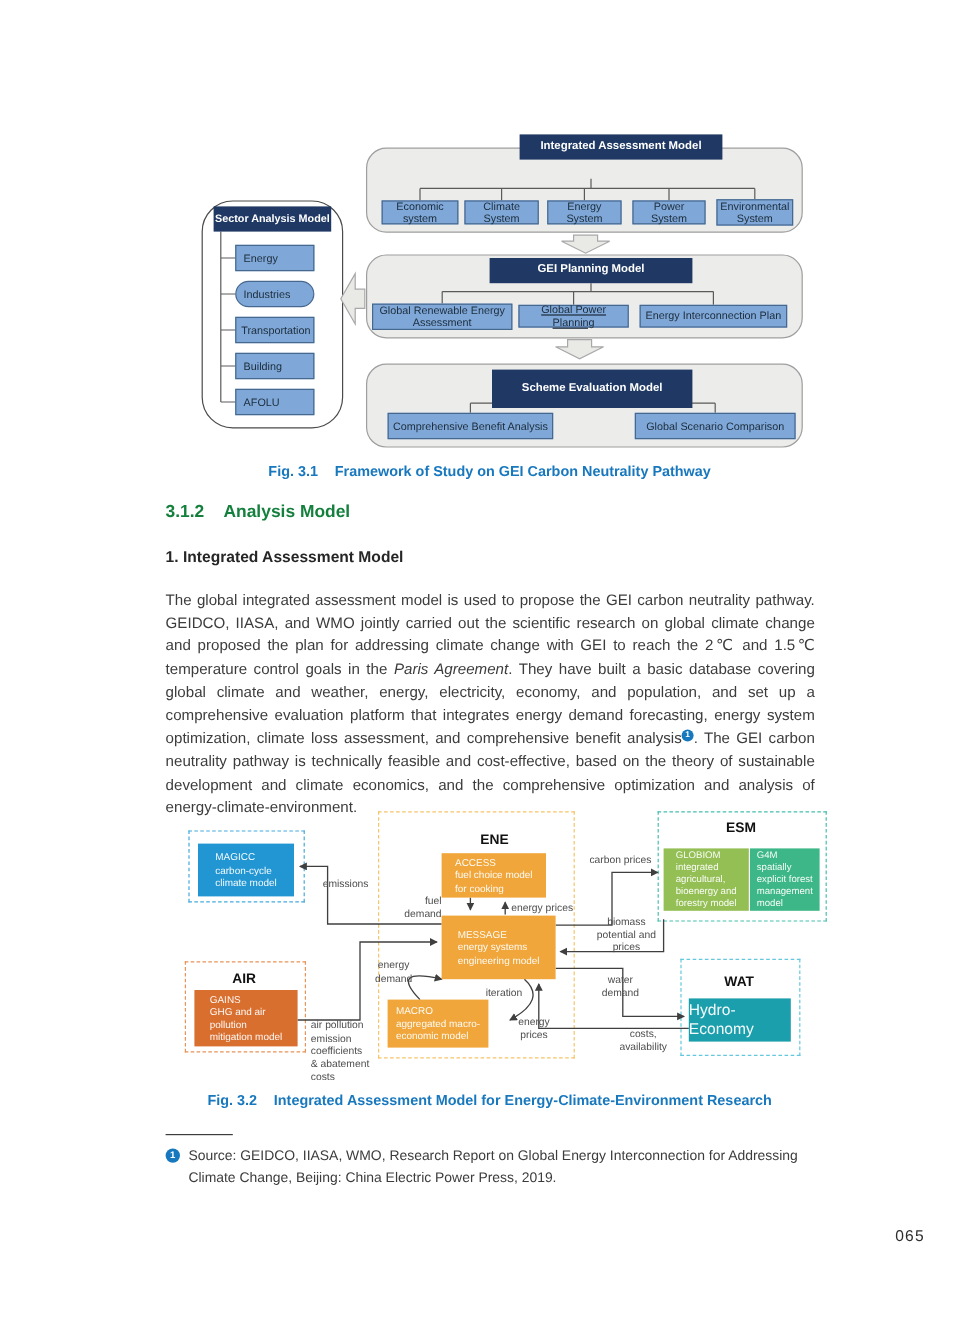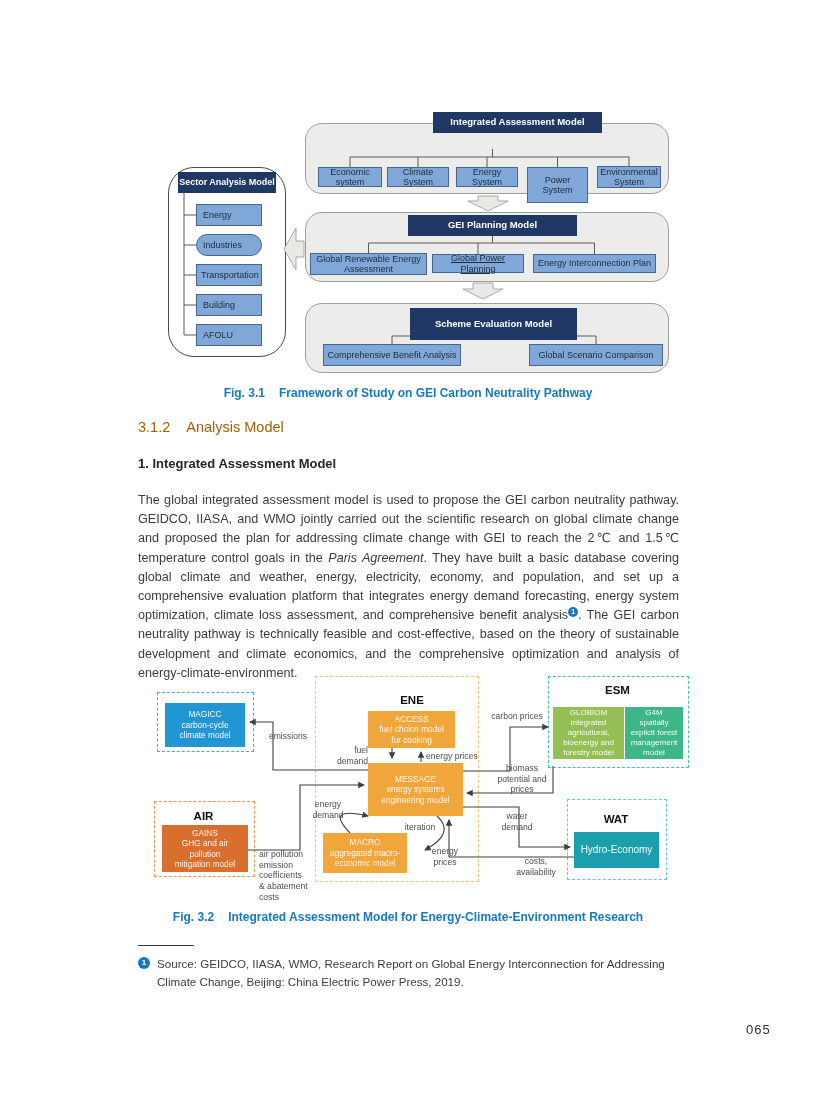--- a/index.html
+++ b/index.html
@@ -10,33 +10,33 @@
   .panel{position:absolute;background:#ffffff;border:1.5px solid #4a4a4a;border-radius:26px;z-index:1;}
   .hdr{position:absolute;background:#1f3864;color:#ffffff;font-weight:bold;font-size:9.5px;
        display:flex;align-items:center;justify-content:center;text-align:center;z-index:3;line-height:1.1;}
   .cbox{position:absolute;background:#7fa8d8;border:1px solid #46688f;color:#1c2b3a;font-size:9px;
         display:flex;align-items:center;justify-content:center;text-align:center;line-height:1.12;z-index:3;padding:1px 2px;box-sizing:border-box;}
   .svglayer{position:absolute;left:0;top:0;z-index:2;}
   
   .caption{position:absolute;left:138px;width:540px;text-align:center;color:#1878be;
            font-size:12px;font-weight:bold;}
   .caption .cap-gap{display:inline-block;width:14px;}
-  .h2{position:absolute;left:138px;font-size:14.5px;font-weight:normal;color:#a16207;}
+  .h2{position:absolute;left:138px;font-size:14.5px;font-weight:bold;color:#15803d;}
   .h2 .num{margin-right:16px;}
   .h3{position:absolute;left:138px;font-size:13px;font-weight:bold;color:#262626;}
   .body-par{position:absolute;left:138px;width:541px;font-size:12.6px;line-height:19.2px;
             text-align:justify;color:#3c3c3c;}
   .body-par .ital{font-style:italic;}
   .supmark{display:inline-flex;align-items:center;justify-content:center;width:10px;height:10px;
            border-radius:50%;background:#1878be;color:#fff;font-size:7px;font-weight:bold;
            vertical-align:super;line-height:10px;}
   
   .dash{position:absolute;border:1.5px dashed;z-index:1;background:transparent;}
   .glabel{position:absolute;z-index:3;font-size:11.5px;font-weight:bold;color:#111;text-align:center;}
-  .fbox{position:absolute;z-index:3;display:flex;align-items:center;justify-content:center;text-align:center;
+  .fbox{position:absolute;z-index:3;display:flex;align-items:center;justify-content:center;text-align:left;
         color:rgba(255,255,255,0.95);font-size:8.3px;line-height:1.25;white-space:pre-line;}
   .flabel{position:absolute;z-index:3;font-size:8.6px;color:#4d4d4d;line-height:1.25;white-space:pre-line;
           text-align:center;}
   
   .footrule{position:absolute;left:138px;width:56px;height:1px;background:#3c3c3c;}
   .footnote{position:absolute;left:138px;width:545px;font-size:11.6px;line-height:17.5px;color:#3c3c3c;
             padding-left:19px;box-sizing:border-box;}
   .fnmark{position:absolute;left:0;top:2px;width:12px;height:12px;border-radius:50%;background:#1878be;
           color:#fff;font-size:8px;font-weight:bold;display:flex;align-items:center;justify-content:center;}
   .pagenum{position:absolute;left:746px;top:1022px;font-size:13px;color:#2e2e2e;letter-spacing:1px;}
@@ -68,21 +68,21 @@
     </svg>
 
     <div class="hdr" style="left:408px;top:112px;width:169px;height:21px;margin-left:25px;">Integrated Assessment Model</div>
     <div class="hdr" style="left:408px;top:215px;width:169px;height:21px;">GEI Planning Model</div>
     <div class="hdr" style="left:410px;top:308px;width:167px;height:32px;">Scheme Evaluation Model</div>
     <div class="hdr" style="left:178px;top:172px;width:98px;height:21px;font-size:9px;">Sector Analysis Model</div>
 
     <div class="cbox" style="left:318px;top:167px;width:64px;height:20px;">Economic system</div>
     <div class="cbox" style="left:387px;top:167px;width:62px;height:20px;">Climate System</div>
     <div class="cbox" style="left:456px;top:167px;width:62px;height:20px;">Energy System</div>
-    <div class="cbox" style="left:527px;top:167px;width:61px;height:36px;">Power System</div>
+    <div class="cbox" style="left:527px;top:167px;width:61px;height:20px;">Power System</div>
     <div class="cbox" style="left:597px;top:166px;width:64px;height:22px;">Environmental System</div>
 
     <div class="cbox" style="left:310px;top:253px;width:117px;height:22px;">Global Renewable Energy Assessment</div>
     <div class="cbox" style="left:432px;top:254px;width:92px;height:19px;text-decoration:underline;">Global Power Planning</div>
     <div class="cbox" style="left:533px;top:254px;width:123px;height:19px;">Energy Interconnection Plan</div>
 
     <div class="cbox" style="left:323px;top:344px;width:138px;height:22px;">Comprehensive Benefit Analysis</div>
     <div class="cbox" style="left:529px;top:344px;width:134px;height:22px;">Global Scenario Comparison</div>
 
     <div class="cbox" style="left:196px;top:204px;width:66px;height:22px;justify-content:flex-start;padding-left:6px;">Energy</div>
@@ -151,21 +151,21 @@
     <div class="fbox" style="left:553px;top:707px;width:71px;height:52px;background:#94bf55;font-size:8px;">GLOBIOM
 integrated
 agricultural,
 bioenergy and
 forestry model</div>
     <div class="fbox" style="left:625px;top:707px;width:58px;height:52px;background:#3db787;font-size:8px;">G4M
 spatially
 explicit forest
 management
 model</div>
-    <div class="fbox" style="left:574px;top:832px;width:85px;height:36px;background:#1c9fac;font-size:10px;">Hydro-Economy</div>
+    <div class="fbox" style="left:574px;top:832px;width:85px;height:36px;background:#1c9fac;font-size:13px;">Hydro-Economy</div>
 
     <div class="flabel" style="left:266px;top:731px;width:44px;">emissions</div>
     <div class="flabel" style="left:330px;top:745px;width:38px;text-align:right;">fuel
 demand</div>
     <div class="flabel" style="left:426px;top:751px;width:52px;text-align:left;">energy prices</div>
     <div class="flabel" style="left:482px;top:711px;width:70px;">carbon prices</div>
     <div class="flabel" style="left:494px;top:763px;width:56px;">biomass
 potential and
 prices</div>
     <div class="flabel" style="left:306px;top:799px;width:44px;">energy

